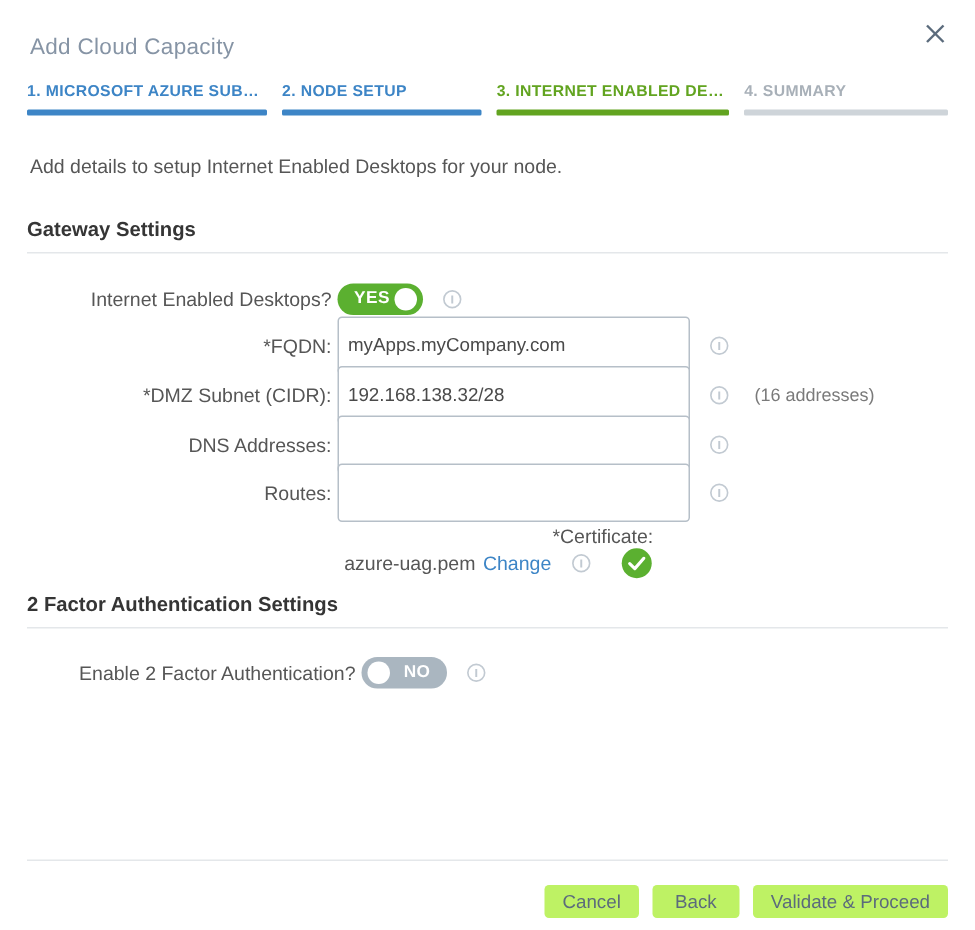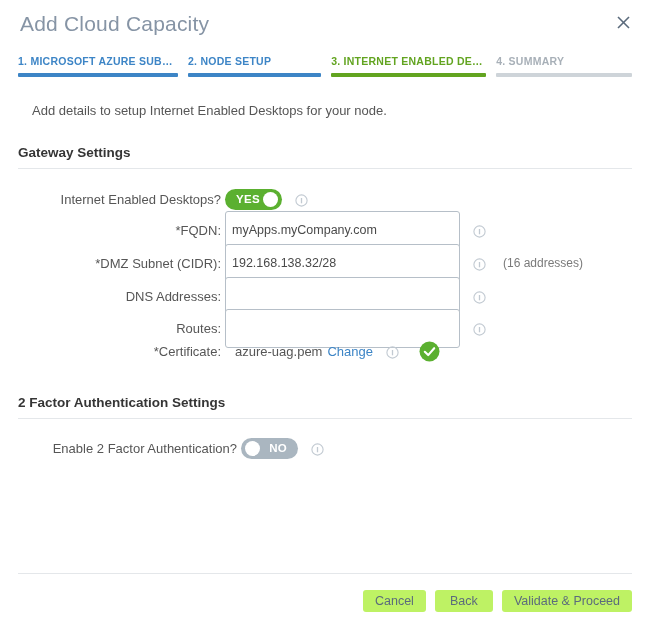--- a/index.html
+++ b/index.html
@@ -13,22 +13,22 @@
     font-family: "Liberation Sans", sans-serif;
     color: #565656;
     overflow: hidden;
     position: relative;
   }
 
   
   .wizard-title {
     position: absolute;
     left: 20px;
-    top: 12px;
-    font-size: 21px;
+    top: 23px;
+    font-size: 15px;
     font-weight: 400;
     color: #8694a5;
     letter-spacing: 0.2px;
   }
   .close-btn {
     position: absolute;
     right: 14px;
     top: 9px;
     width: 26px;
     height: 26px;
@@ -74,21 +74,21 @@
   .step.todo .step-bar  { background: #ced4d9; }
 
   .step-1 { width: 160px; }
   .step-2 { width: 148px; }
   .step-3 { width: 155px; }
   .step-4 { width: 151px; padding-right: 0; }
 
   
   .intro {
     position: absolute;
-    left: 32px;
+    left: 20px;
     top: 103px;
     font-size: 13px;
     color: #565656;
   }
 
   
   .section-title {
     position: absolute;
     left: 18px;
     font-size: 13.5px;
@@ -209,21 +209,21 @@
     height: 21px;
     flex: 0 0 21px;
   }
 
   
   #row-ied   { top: 188px; }
   #row-fqdn  { top: 219px; }
   #row-dmz   { top: 252px; }
   #row-dns   { top: 285px; }
   #row-routes{ top: 317px; }
-  #row-cert  { top: 340px; }
+  #row-cert  { top: 350px; flex-direction: column; }
   #row-2fa   { top: 437px; padding-left: 16px; }
 
   
   .footer-rule {
     position: absolute;
     left: 18px;
     top: 573px;
     width: 614px;
     height: 1px;
     background: #e4e7ea;

